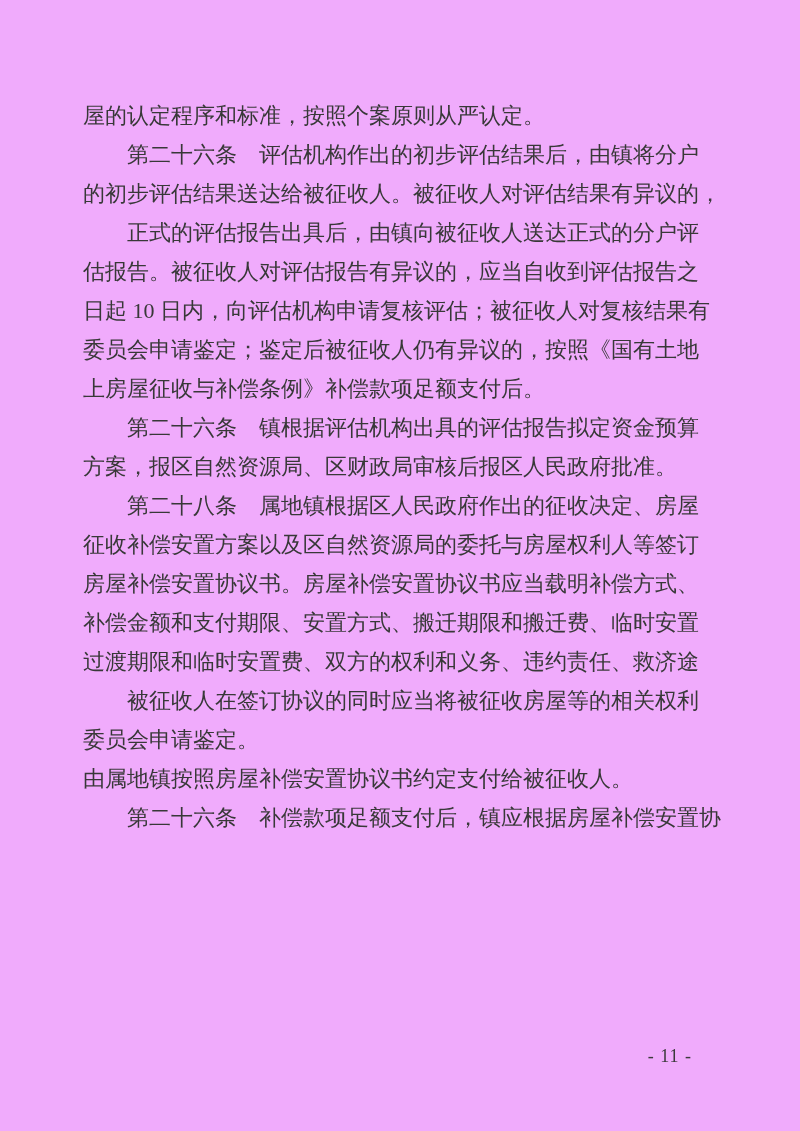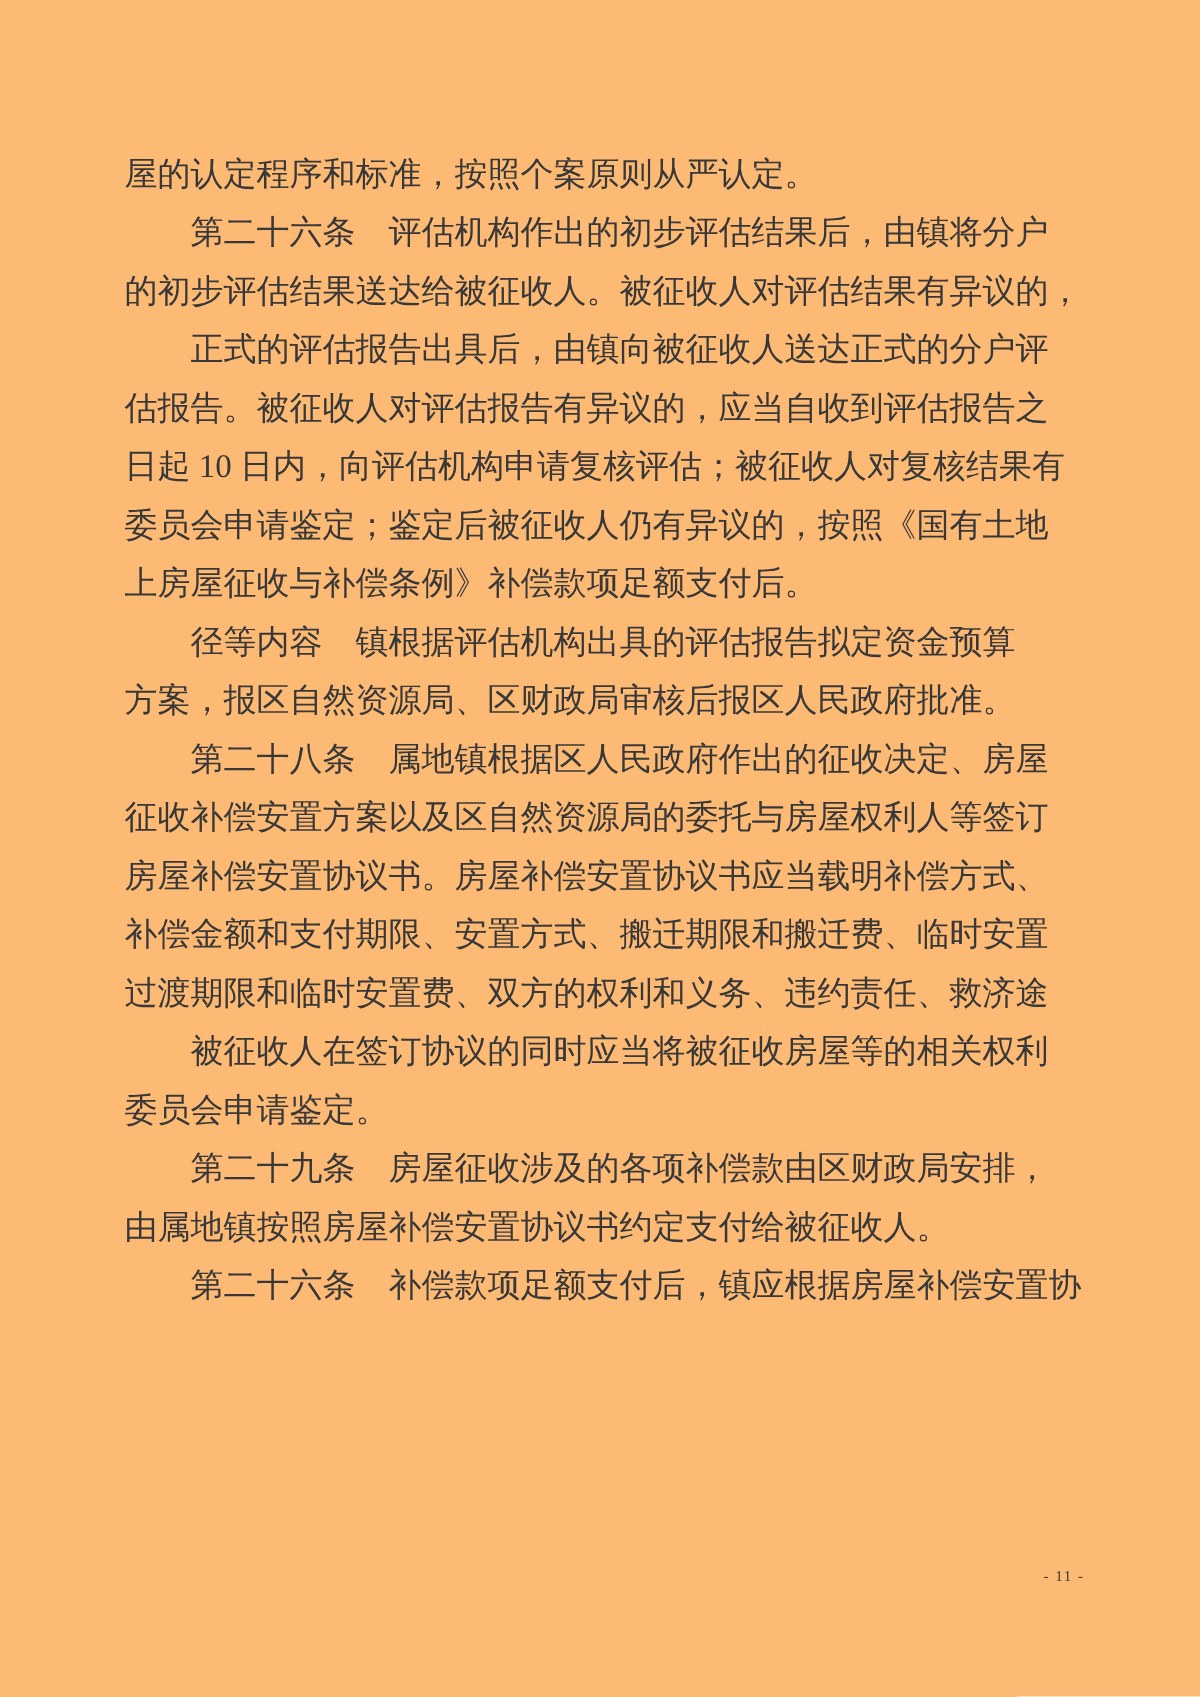--- a/index.html
+++ b/index.html
@@ -4,21 +4,21 @@
 <style>
   html, body {
     margin: 0;
     padding: 0;
     background: #ffffff;
   }
   .page {
     position: relative;
     width: 800px;
     height: 1131px;
-    background: #fdba74;
+    background: #f0abfc;
     overflow: hidden;
     font-family: "Liberation Serif", serif;
   }
   .text-block {
     position: absolute;
     left: 83px;
     top: 96px;
     width: 648px;
     font-size: 22px;
     line-height: 39px;
@@ -29,47 +29,46 @@
     white-space: nowrap;
     height: 39px;
     letter-spacing: 0px;
   }
   .line.indent {
     text-indent: 2em;
   }
   .page-number {
     position: absolute;
     top: 1046px;
-    right: 77px;
-    font-size: 10px;
+    right: 108px;
+    font-size: 18px;
     color: #3a3a3a;
     letter-spacing: 1px;
     font-family: "Liberation Serif", serif;
   }
 </style>
 </head>
 <body>
 
 <div class="page">
   <div class="text-block">
     <div class="line">屋的认定程序和标准，按照个案原则从严认定。</div>
     <div class="line indent">第二十六条　评估机构作出的初步评估结果后，由镇将分户</div>
     <div class="line">的初步评估结果送达给被征收人。被征收人对评估结果有异议的，</div>
     <div class="line indent">正式的评估报告出具后，由镇向被征收人送达正式的分户评</div>
     <div class="line">估报告。被征收人对评估报告有异议的，应当自收到评估报告之</div>
     <div class="line">日起 10 日内，向评估机构申请复核评估；被征收人对复核结果有</div>
     <div class="line">委员会申请鉴定；鉴定后被征收人仍有异议的，按照《国有土地</div>
     <div class="line">上房屋征收与补偿条例》补偿款项足额支付后。</div>
-    <div class="line indent">径等内容　镇根据评估机构出具的评估报告拟定资金预算</div>
+    <div class="line indent">第二十六条　镇根据评估机构出具的评估报告拟定资金预算</div>
     <div class="line">方案，报区自然资源局、区财政局审核后报区人民政府批准。</div>
     <div class="line indent">第二十八条　属地镇根据区人民政府作出的征收决定、房屋</div>
     <div class="line">征收补偿安置方案以及区自然资源局的委托与房屋权利人等签订</div>
     <div class="line">房屋补偿安置协议书。房屋补偿安置协议书应当载明补偿方式、</div>
     <div class="line">补偿金额和支付期限、安置方式、搬迁期限和搬迁费、临时安置</div>
     <div class="line">过渡期限和临时安置费、双方的权利和义务、违约责任、救济途</div>
     <div class="line indent">被征收人在签订协议的同时应当将被征收房屋等的相关权利</div>
     <div class="line">委员会申请鉴定。</div>
-    <div class="line indent">第二十九条　房屋征收涉及的各项补偿款由区财政局安排，</div>
     <div class="line">由属地镇按照房屋补偿安置协议书约定支付给被征收人。</div>
     <div class="line indent">第二十六条　补偿款项足额支付后，镇应根据房屋补偿安置协</div>
   </div>
   <div class="page-number">- 11 -</div>
 </div>
 
 </body></html>

